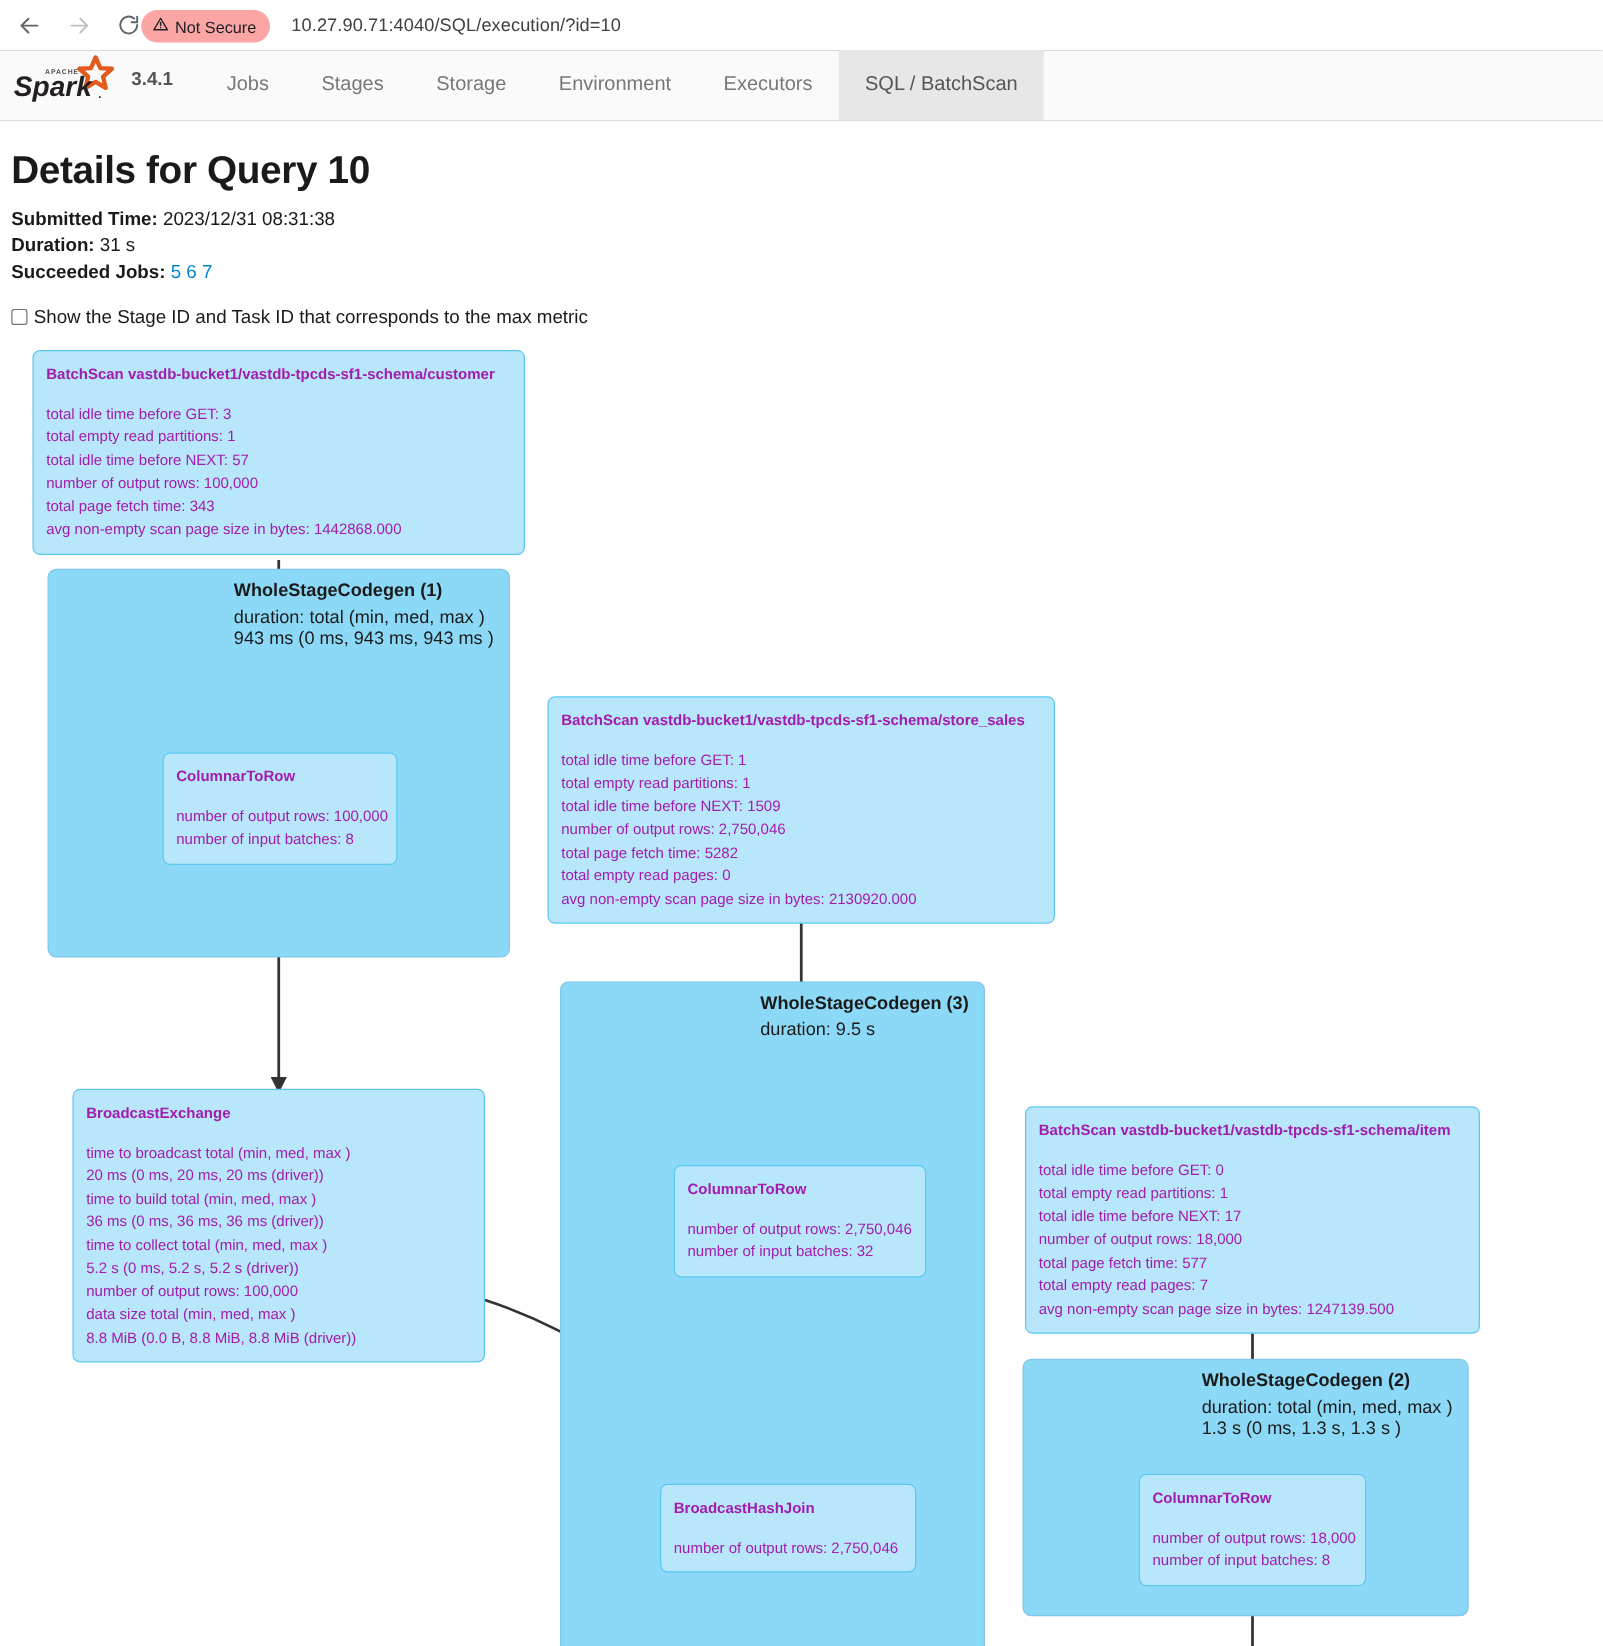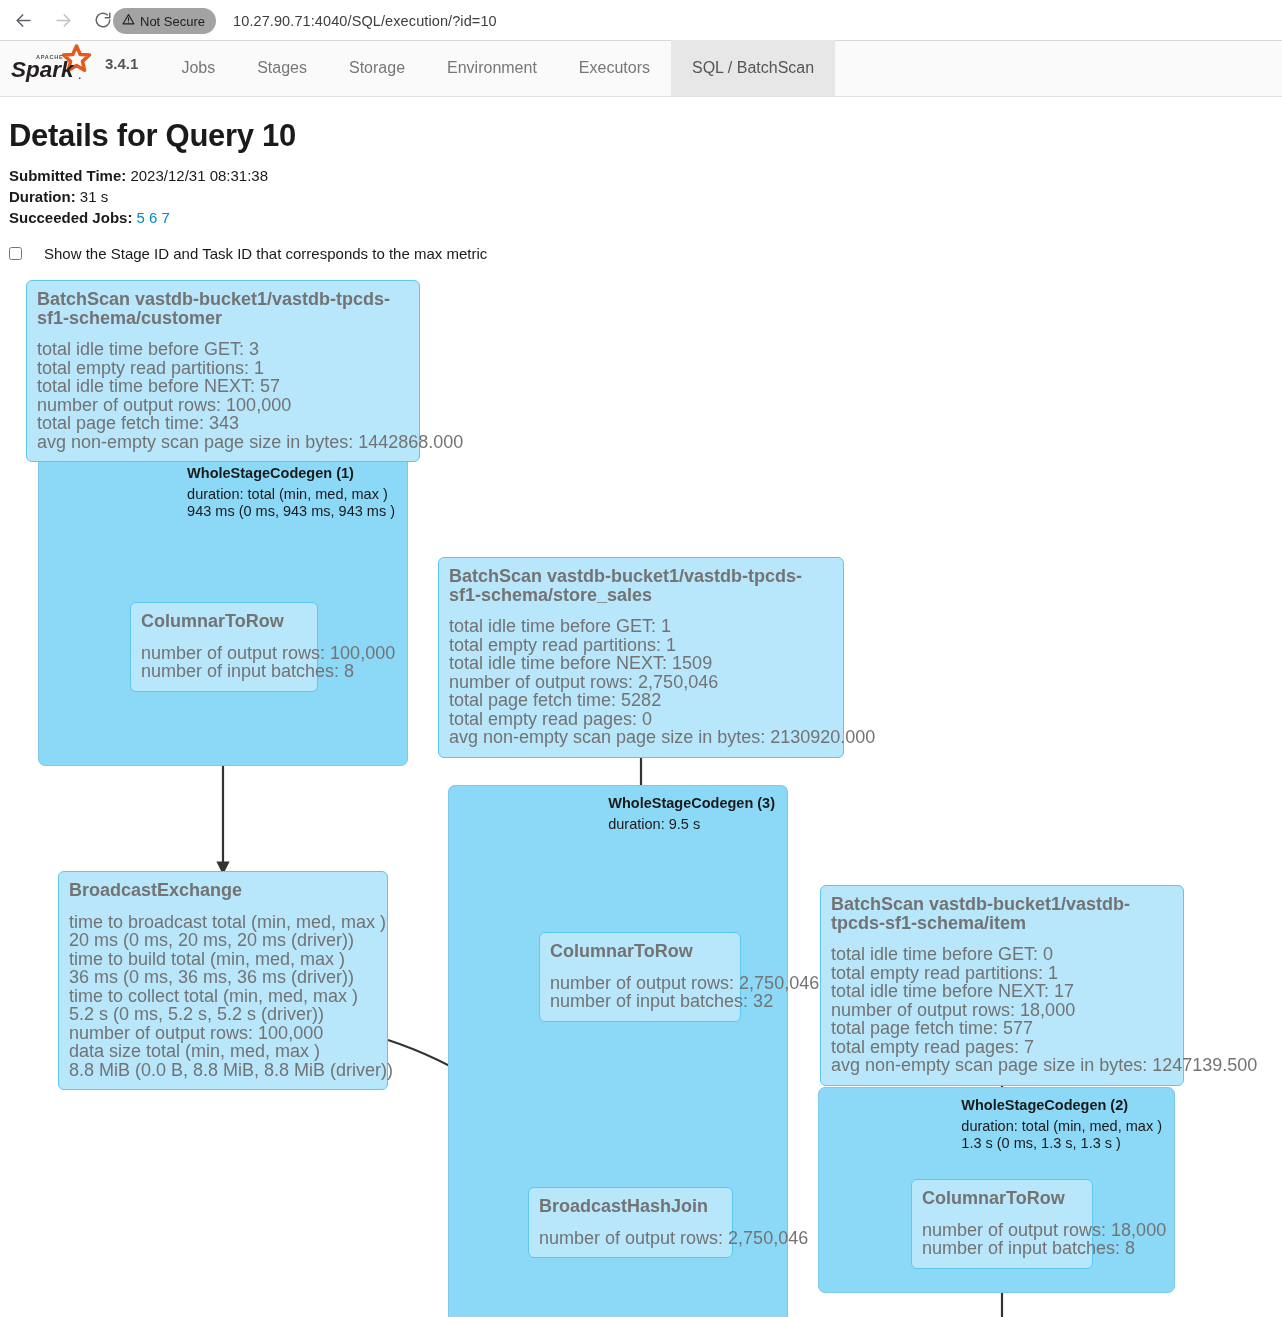--- a/index.html
+++ b/index.html
@@ -24,21 +24,21 @@
     color:#5f6368; font-size:17px; border-radius:50%;
     flex:0 0 auto;
   }
   .nav-btn.disabled{ color:#bdc1c6; }
   .omnibox{
     position:absolute; left:113px; top:7px; height:28px;
     display:flex; align-items:center;
   }
   .not-secure{
     display:flex; align-items:center; gap:5px;
-    background:#a3a3a3; border-radius:14px;
+    background:#fca5a5; border-radius:14px;
     padding:4px 11px 4px 9px; height:26px;
     font-size:13px; color:#202124; font-weight:500;
     white-space:nowrap;
   }
   .warn-tri{ display:block; }
   .url-text{
     margin-left:17px; font-size:14.5px; color:#3c4043;
     white-space:nowrap; letter-spacing:0.1px;
   }
 
@@ -70,21 +70,21 @@
   h1.title{
     margin:0; padding:21px 0 0 9px;
     font-size:31px; font-weight:bold; color:#1a1a1a;
     letter-spacing:-0.3px;
   }
   .meta{ padding:11px 0 0 9px; font-size:15px; color:#1a1a1a; line-height:21px;}
   .meta .k{ font-weight:bold; }
   .meta a{ color:#0088cc; text-decoration:none; }
   .checkline{
     padding:17px 0 0 9px; font-size:15px; color:#1a1a1a;
-    display:flex; align-items:center; gap:22px;
+    display:flex; align-items:center; gap:5px;
   }
   .checkline input{ margin:0; width:13px; height:13px; }
 
   
   .graph{ position:absolute; left:0; top:272px; width:1282px; height:1045px; }
   .graph svg.edges{ position:absolute; left:0; top:0; width:1282px; height:1045px; pointer-events:none; }
 
   .cluster{
     position:absolute;
     background:#8CD9F7;
@@ -97,21 +97,21 @@
   }
   .cluster-label .cl-title{ font-weight:bold; display:block; margin-bottom:5px;}
   .cluster-label .cl-metric{ display:block; font-weight:normal; line-height:17px; white-space:pre;}
 
   .node{
     position:absolute;
     background:#B8E6FA;
     border:1px solid #5BC8F0;
     border-radius:6px;
     padding:9px 10px 10px 10px;
-    font-size:18px; color:#737373;
+    font-size:12px; color:#a21caf;
     line-height:18.5px;
   }
   .node .n-title{ font-weight:bold; display:block; }
   .node .n-metrics{ display:block; margin-top:13px; }
   .node .n-metrics div{ white-space:nowrap; }
 </style>
 </head>
 <body>
 
 <div class="browser-bar">

